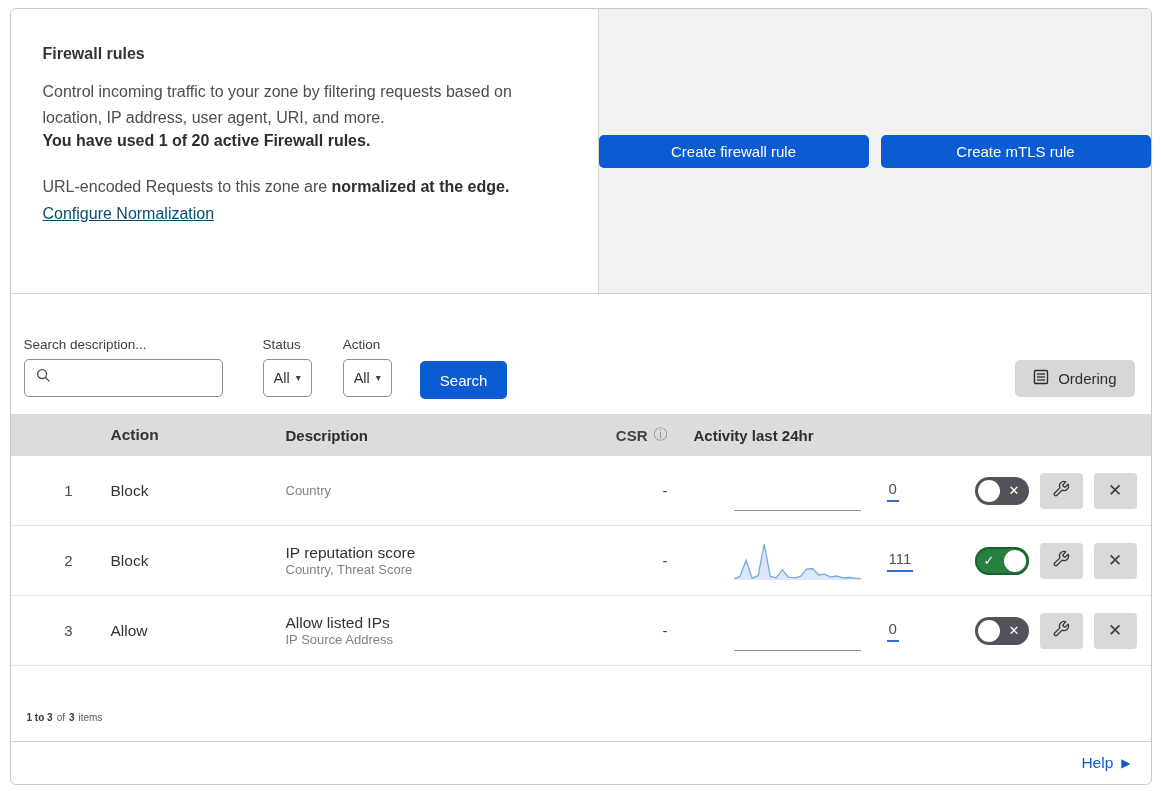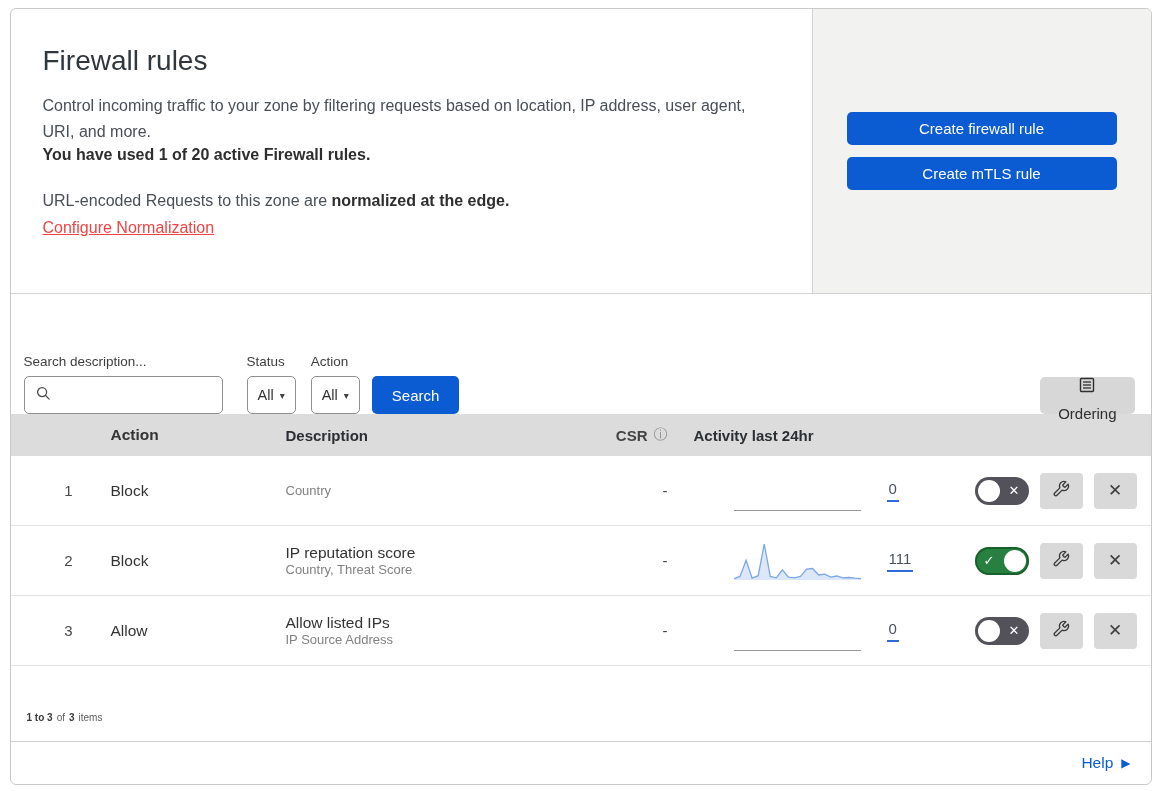--- a/index.html
+++ b/index.html
@@ -4,33 +4,33 @@
 <style>
   * { margin:0; padding:0; box-sizing:border-box; }
   html,body { background:#fff; font-family:"Liberation Sans", sans-serif; }
   .app {
     width:1142px; margin:8px auto 9px; background:#fff;
     border:1px solid #c9c9c9; border-radius:6px; overflow:hidden;
   }
   
   .hdr { display:flex; height:285px; border-bottom:1px solid #d2d2d2; }
   .hdr-left { width:802px; border-right:1px solid #d2d2d2; padding:36px 48px 0 32px; }
-  .page-title { font-size:28px; font-weight:400; color:#2f363c; margin-bottom:16px; }
+  .page-title { font-size:16px; font-weight:700; color:#2f363c; margin-bottom:16px; }
   .hdr-desc { font-size:16px; color:#484f56; line-height:1.65; max-width:710px; }
   .hdr-usage { font-size:16px; font-weight:bold; color:#2e2e2e; }
   .hdr-norm { font-size:16px; color:#484f56; margin-top:28px; }
   .hdr-norm b { color:#2e2e2e; }
-  .norm-link { display:inline-block; margin-top:9px; font-size:16px; color:#ef4444; text-decoration:underline; cursor:pointer; }
-  .hdr-right { flex:1; background:#f2f2f1; display:flex; flex-direction:column; align-items:center; justify-content:center; gap:12px; }
+  .norm-link { display:inline-block; margin-top:9px; font-size:16px; color:#0c4a6e; text-decoration:underline; cursor:pointer; }
+  .hdr-right { flex:1; background:#f2f2f1; display:flex; flex-direction:row; align-items:center; justify-content:center; gap:12px; }
   .panel-btn {
     width:270px; height:33px; background:#0b5bd3; color:#fff; border:none;
     border-radius:5px; font-size:15px; font-family:inherit; cursor:pointer;
   }
   
-  .filters { height:120px; display:flex; align-items:flex-end; padding:25px 16px 0 13px; }
+  .filters { height:120px; display:flex; align-items:center; padding:25px 16px 0 13px;gap:16px; }
   .fgroup { display:flex; flex-direction:column; }
   .flabel { font-size:13.5px; color:#3e3e3e; margin-bottom:7px; }
   .search-box {
     width:199px; height:38px; border:1px solid #8f8f8f; border-radius:5px;
     display:flex; align-items:center; padding-left:11px; background:#fff;
   }
   .search-box input { border:none; outline:none; flex:1; font-size:14px; font-family:inherit; margin-left:8px; min-width:0; }
   .select {
     height:38px; border:1px solid #8f8f8f; border-radius:5px; background:#fff;
     display:flex; align-items:center; gap:6px; padding:0 10px; font-size:14.5px; color:#333; cursor:pointer;
@@ -38,21 +38,21 @@
   .caret { font-size:10px; color:#414141; }
   .ml12 { margin-left:24px; } .ml15 { margin-left:15px; }
   .search-btn {
     height:38px; margin-left:12px; margin-top:27px; padding:0 20px;
     background:#0b5bd3; color:#fff; border:none; border-radius:5px;
     font-size:15px; font-family:inherit; cursor:pointer;
   }
   .ordering-btn {
     margin-left:auto; margin-top:24px; height:37px; padding:0 18px;
     background:#d7d7d7; border:none; border-radius:5px; display:flex; align-items:center; gap:9px;
-    font-size:15px; color:#2e2e2e; font-family:inherit; cursor:pointer;flex-direction:column;
+    font-size:15px; color:#2e2e2e; font-family:inherit; cursor:pointer;
   }
   
   .cols { display:flex; align-items:center; }
   .thead { height:42px; background:#dcdcdc; font-size:15px; font-weight:bold; color:#2a2f34; }
   .c-num { width:62px; text-align:right; font-size:15px; color:#4a4a4a; }
   .c-action { width:213px; padding-left:38px; font-size:15.5px; color:#333; }
   .c-desc { width:315px; }
   .c-csr { width:80px; text-align:right; padding-right:13px; color:#444; font-size:15px; }
   .csr-head { display:flex; align-items:center; justify-content:flex-end; gap:6px; }
   .info-ic { font-size:14px; color:#8f8f8f; font-weight:normal; }

